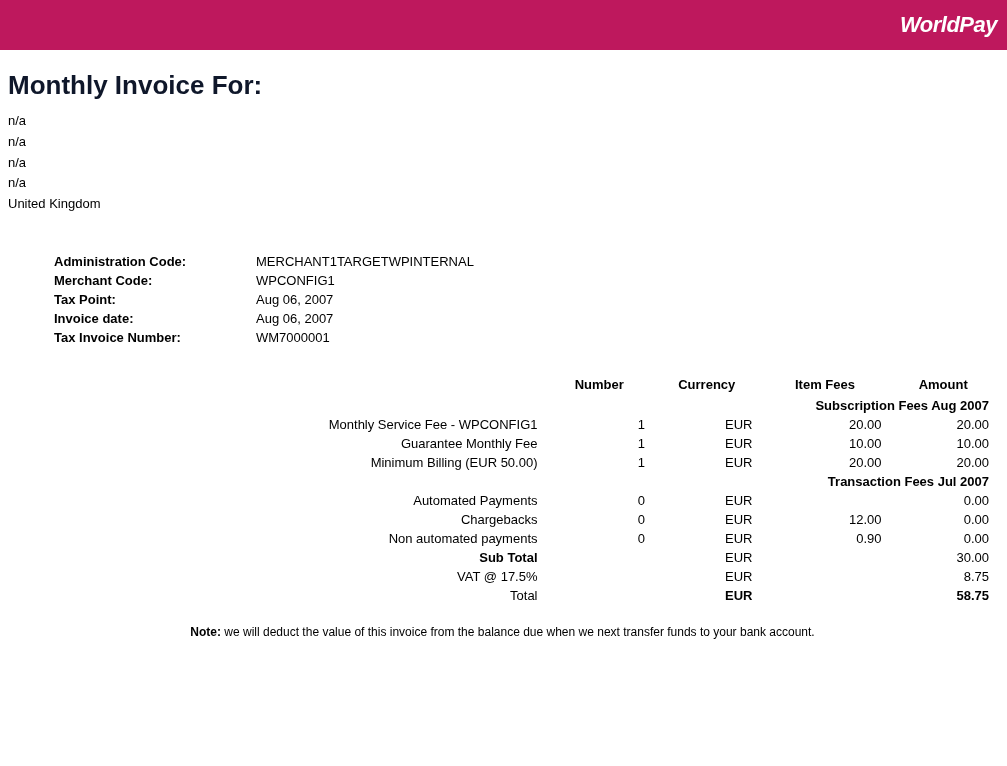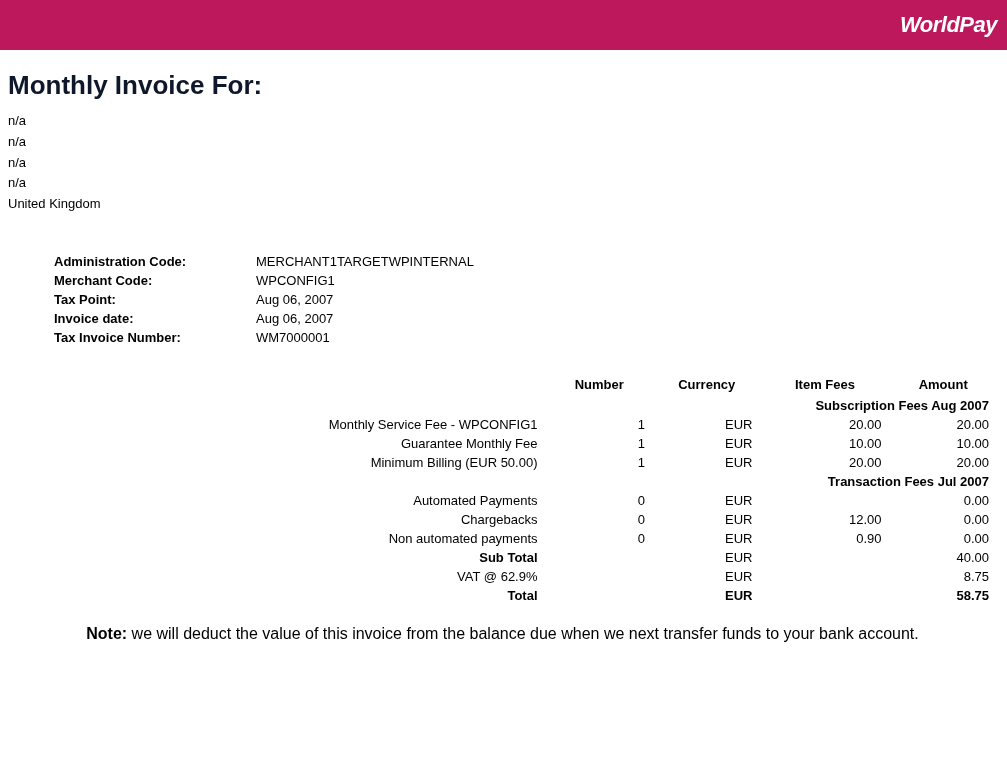--- a/index.html
+++ b/index.html
@@ -84,21 +84,21 @@
       padding-bottom: 2px;
     }
     .subtotal-row td, .vat-row td, .total-row td {
       border-top: none;
     }
     .total-row td {
       font-weight: bold;
     }
     #note-section {
       margin-top: 12px;
-      font-size: 16px;
+      font-size: 12px;
       text-align: center;
       color: #000;
     }
     #note-section span.bold {
       font-weight: bold;
     }
   </style>
 </head>
 <body>
 
@@ -202,31 +202,31 @@
           <td class="col-number">0</td>
           <td class="col-currency">EUR</td>
           <td class="col-itemcost">0.90</td>
           <td class="col-amount">0.00</td>
         </tr>
         <tr class="subtotal-row">
   <td class="col-label" style="font-weight:bold;">Sub Total</td>
   <td class="col-number"></td>
   <td class="col-currency">EUR</td>
   <td class="col-itemcost"></td>
-  <td class="col-amount">40.00</td>
+  <td class="col-amount">30.00</td>
 </tr>
         <tr class="vat-row">
-  <td class="col-label">VAT @ 62.9%</td>
+  <td class="col-label">VAT @ 17.5%</td>
   <td class="col-number"></td>
   <td class="col-currency">EUR</td>
   <td class="col-itemcost"></td>
   <td class="col-amount">8.75</td>
 </tr>
         <tr class="total-row">
-  <td class="col-label" style="font-weight:bold;">Total</td>
+  <td class="col-label" style="font-weight:normal;">Total</td>
   <td class="col-number"></td>
   <td class="col-currency">EUR</td>
   <td class="col-itemcost"></td>
   <td class="col-amount">58.75</td>
 </tr>
       </tbody>
   </table>
 
   <div id="note-section">
     <span class="bold">Note:</span><span> we will deduct the value of this invoice from the balance due when we next transfer funds to your bank account.</span>

